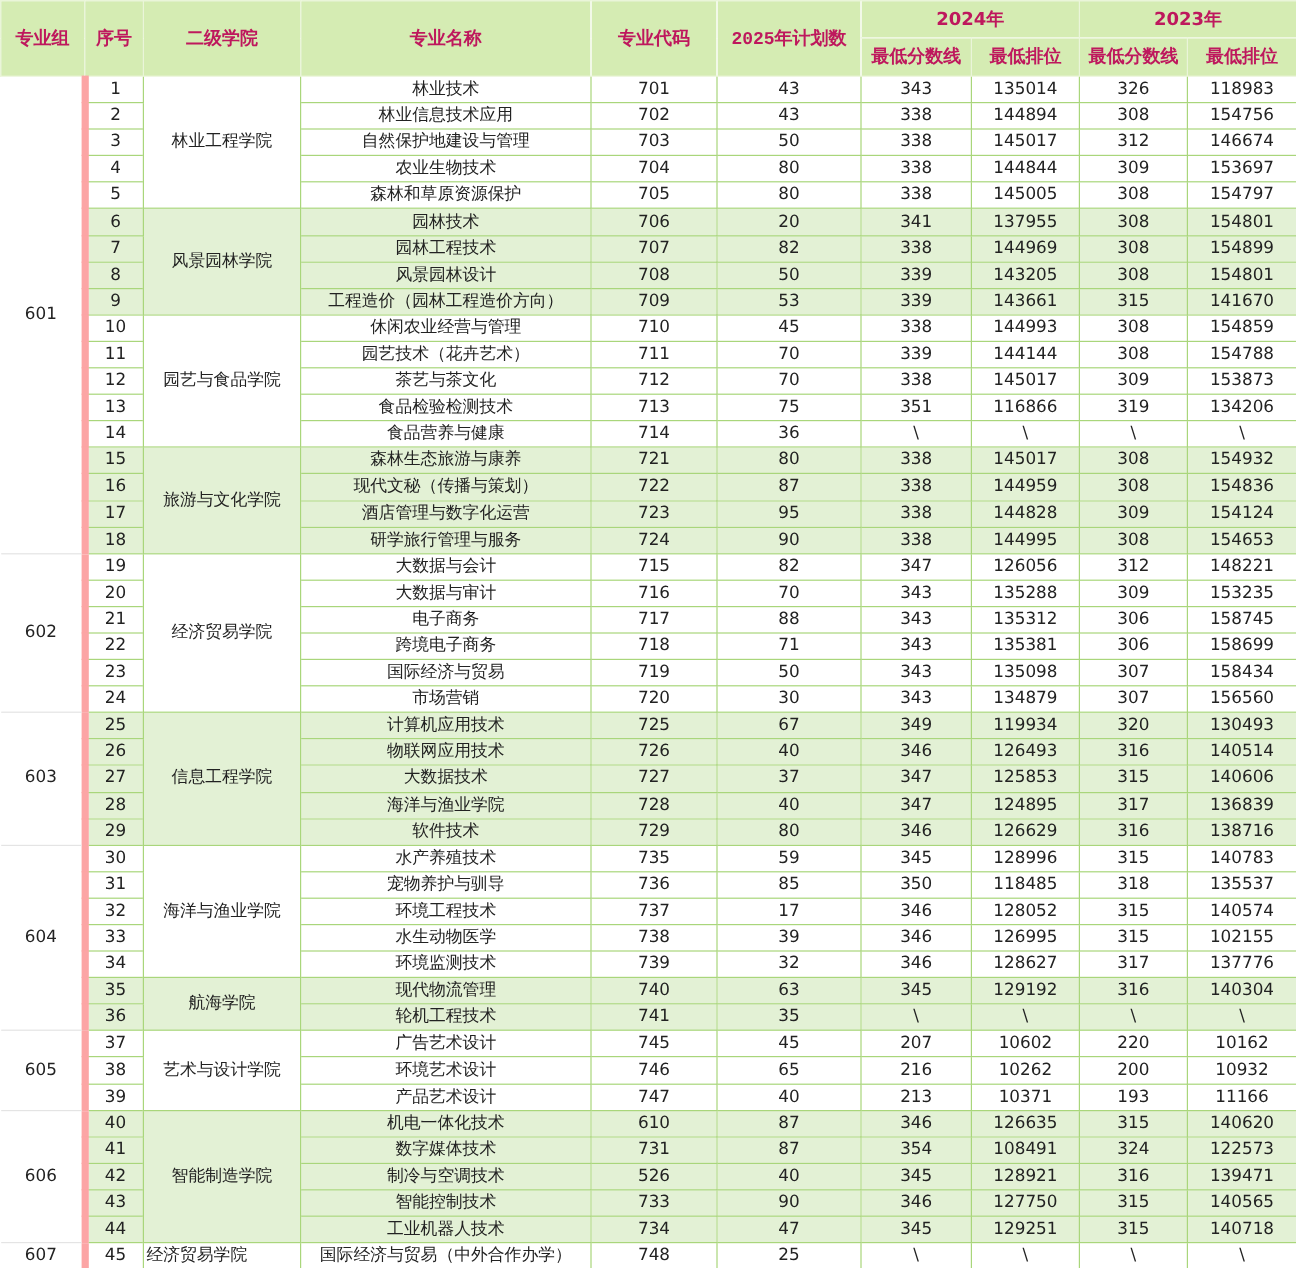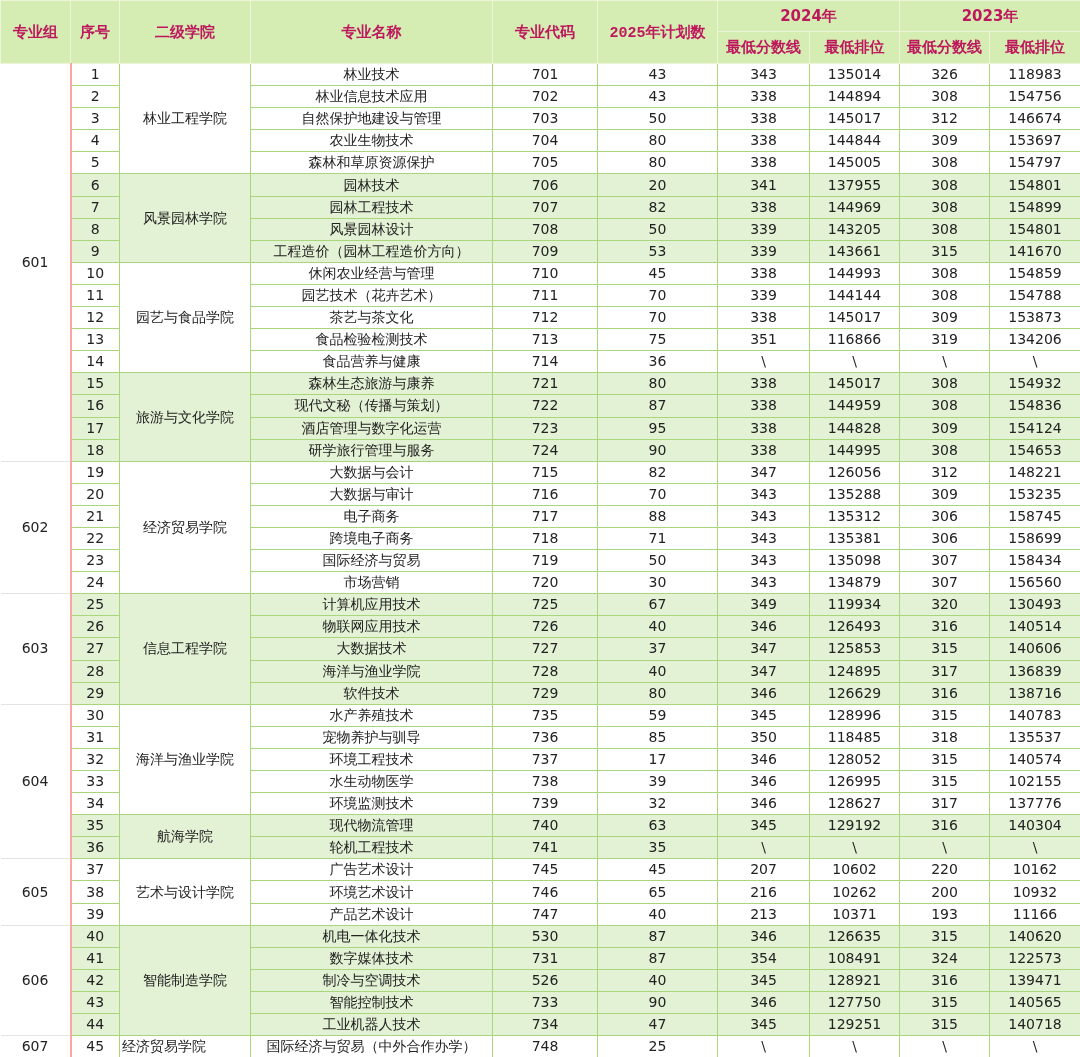--- a/index.html
+++ b/index.html
@@ -30,21 +30,21 @@
   thead th.tall { height: 61px; font-family: Liberation Mono, monospace; }
   tbody td {
     height: 21.1px;
     line-height: 21px;
     border: 1px solid #a9d67b;
   }
   tbody td.grp {
     border-left: none;
     border-top: 1px solid #e4e4e4;
     border-bottom: 1px solid #e4e4e4;
-    border-right: 2px solid #fca5a5;
+    border-right: 6px solid #fca5a5;
     background: #ffffff;
     font-size: 14px;
     margin-left: 38px;
   }
   tbody tr.shade td:not(.grp) { background: #e3f1d5; }
   tbody tr.plain td:not(.grp) { background: #ffffff; }
   td.college.left { text-align: left; padding-left: 2px; }
   tbody tr:last-child td { border-bottom: 2px solid #a9d67b; }
 </style>
 </head>
@@ -484,21 +484,21 @@
         <td>213</td>
         <td>10371</td>
         <td>193</td>
         <td>11166</td>
       </tr>
       <tr class="shade">
         <td rowspan="5" class="grp">606</td>
         <td>40</td>
         <td rowspan="5" class="college">智能制造学院</td>
         <td>机电一体化技术</td>
-        <td>530</td>
+        <td>610</td>
         <td>87</td>
         <td>346</td>
         <td>126635</td>
         <td>315</td>
         <td>140620</td>
       </tr>
       <tr class="shade">
         <td>41</td>
         <td>数字媒体技术</td>
         <td>731</td>

